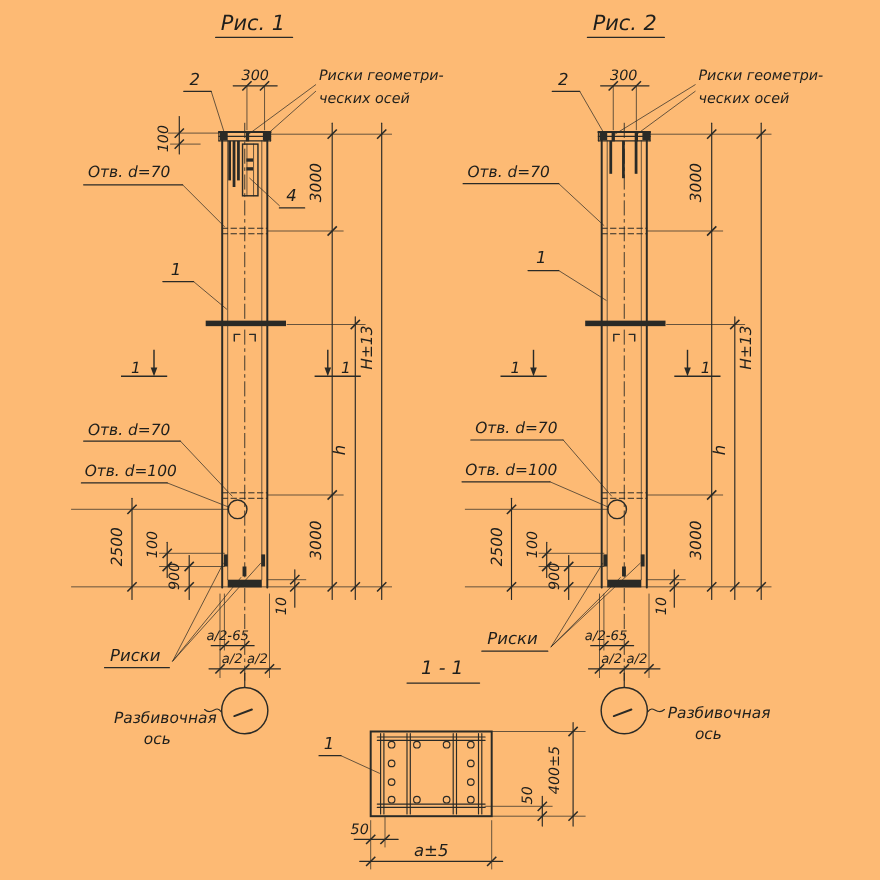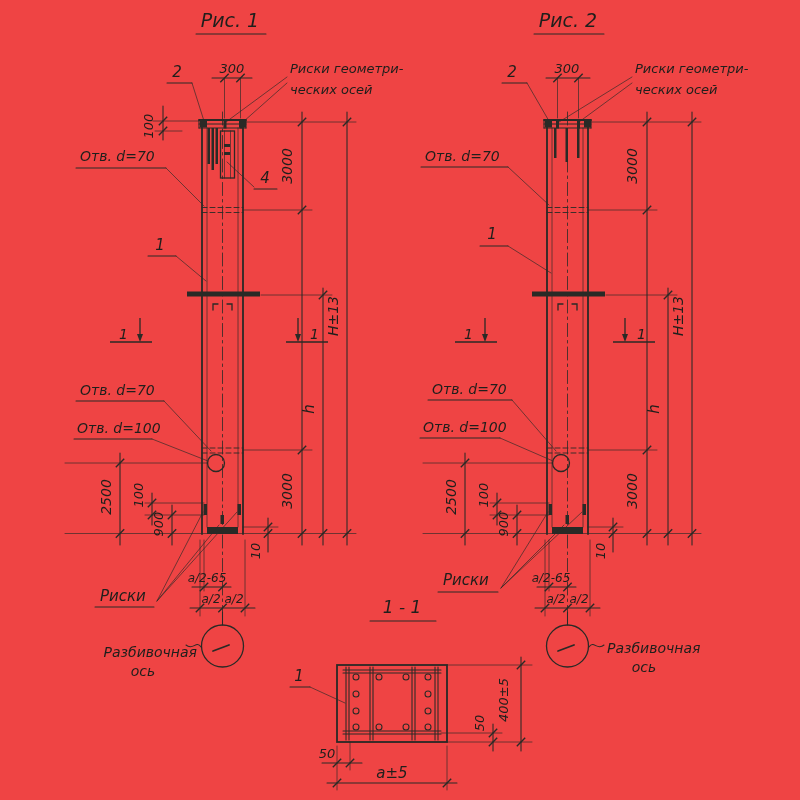--- a/index.html
+++ b/index.html
@@ -1,16 +1,16 @@
 <!DOCTYPE html>
 <html><head>
 <meta charset="utf-8">
 <style>
   html,body{margin:0;padding:0;background:#e8e8e6;}
-  #stage{width:800px;height:800px;background:#ef4444;position:relative;margin:0 auto;
+  #stage{width:800px;height:800px;background:#fdba74;position:relative;margin:0 auto;
          font-family:"DejaVu Sans",sans-serif;}
   svg{position:absolute;left:0;top:0;}
   .ln{stroke:#2a2a26;stroke-width:1.05;fill:none;stroke-linecap:round;}
   .thick{stroke-width:1.8;}
   .med{stroke-width:1.3;}
   .thin{stroke-width:0.65;}
   .dash{stroke-dasharray:5 3;stroke-width:0.9;}
   .cl{stroke-dasharray:13 4 2.5 4;stroke-width:0.8;}
   .fill{fill:#2a2a26;stroke:none;}
   text{fill:#1f1f1c;font-style:italic;stroke:none;font-family:"DejaVu Sans",sans-serif;}

